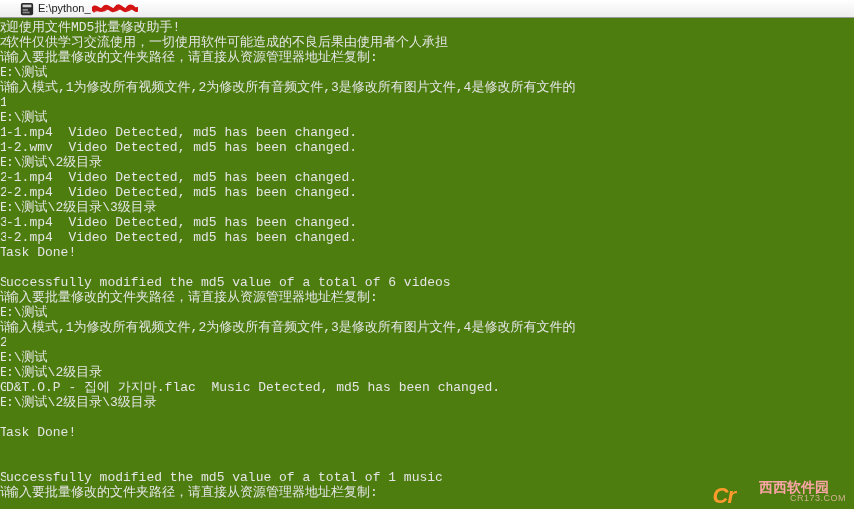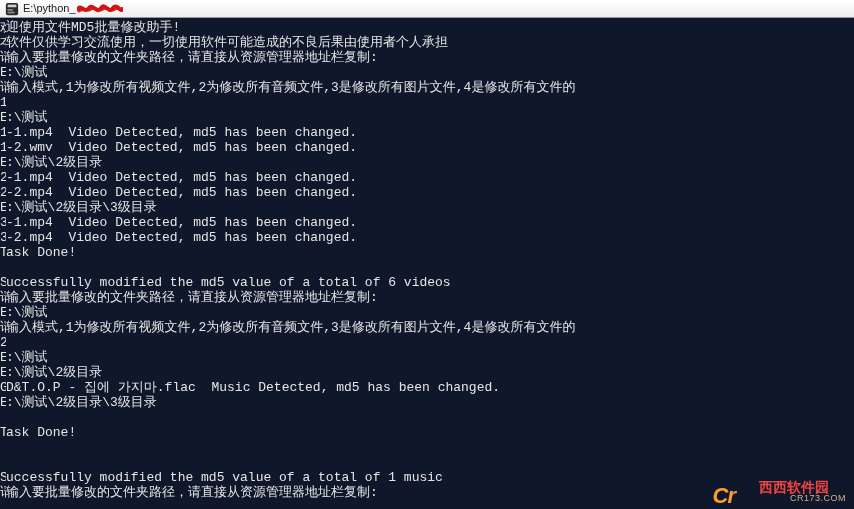--- a/index.html
+++ b/index.html
@@ -12,40 +12,40 @@
     line-height: 15px;
     overflow: hidden;
     position: relative;
   }
   .title-bar {
     height: 18px;
     background: linear-gradient(to bottom, #ffffff, #eeeeee);
     border-bottom: 1px solid #999;
     display: flex;
     align-items: center;
-    padding-left: 5px;
+    padding-left: 20px;
     font-family: "Segoe UI", "Tahoma", sans-serif;
     font-size: 11px;
     color: #222;
   }
   .title-icon {
     width: 14px;
     height: 14px;
     margin-right: 4px;
     display: inline-block;
   }
   .title-text-segment { white-space: pre; }
   .redacted {
     display: inline-block;
     vertical-align: middle;
     margin: 0 1px;
   }
   .redacted svg { display: block; }
   .console {
-    background: #0f172a;
+    background: #4d7c0f;
     color: #e5e5e5;
     padding: 2px 0 0 0;
     height: calc(100% - 18px);
     overflow: hidden;
     white-space: pre;
   }
   .console .row { display: flex; }
   .console .char-cut {
     display: inline-block;
     width: 6px;
@@ -71,21 +71,21 @@
     margin-right: 4px;
   }
   .watermark .cr-text-block {
     display: flex;
     flex-direction: column;
     line-height: 1;
   }
   .watermark .cr-cn {
     font-size: 14px;
     font-weight: 700;
-    color: #ef4444;
+    color: #fca5a5;
   }
   .watermark .cr-url {
     font-size: 9px;
     letter-spacing: 0.5px;
     color: #d0b090;
     padding-left: 31px;
   }
 </style>
 </head>
 <body>

